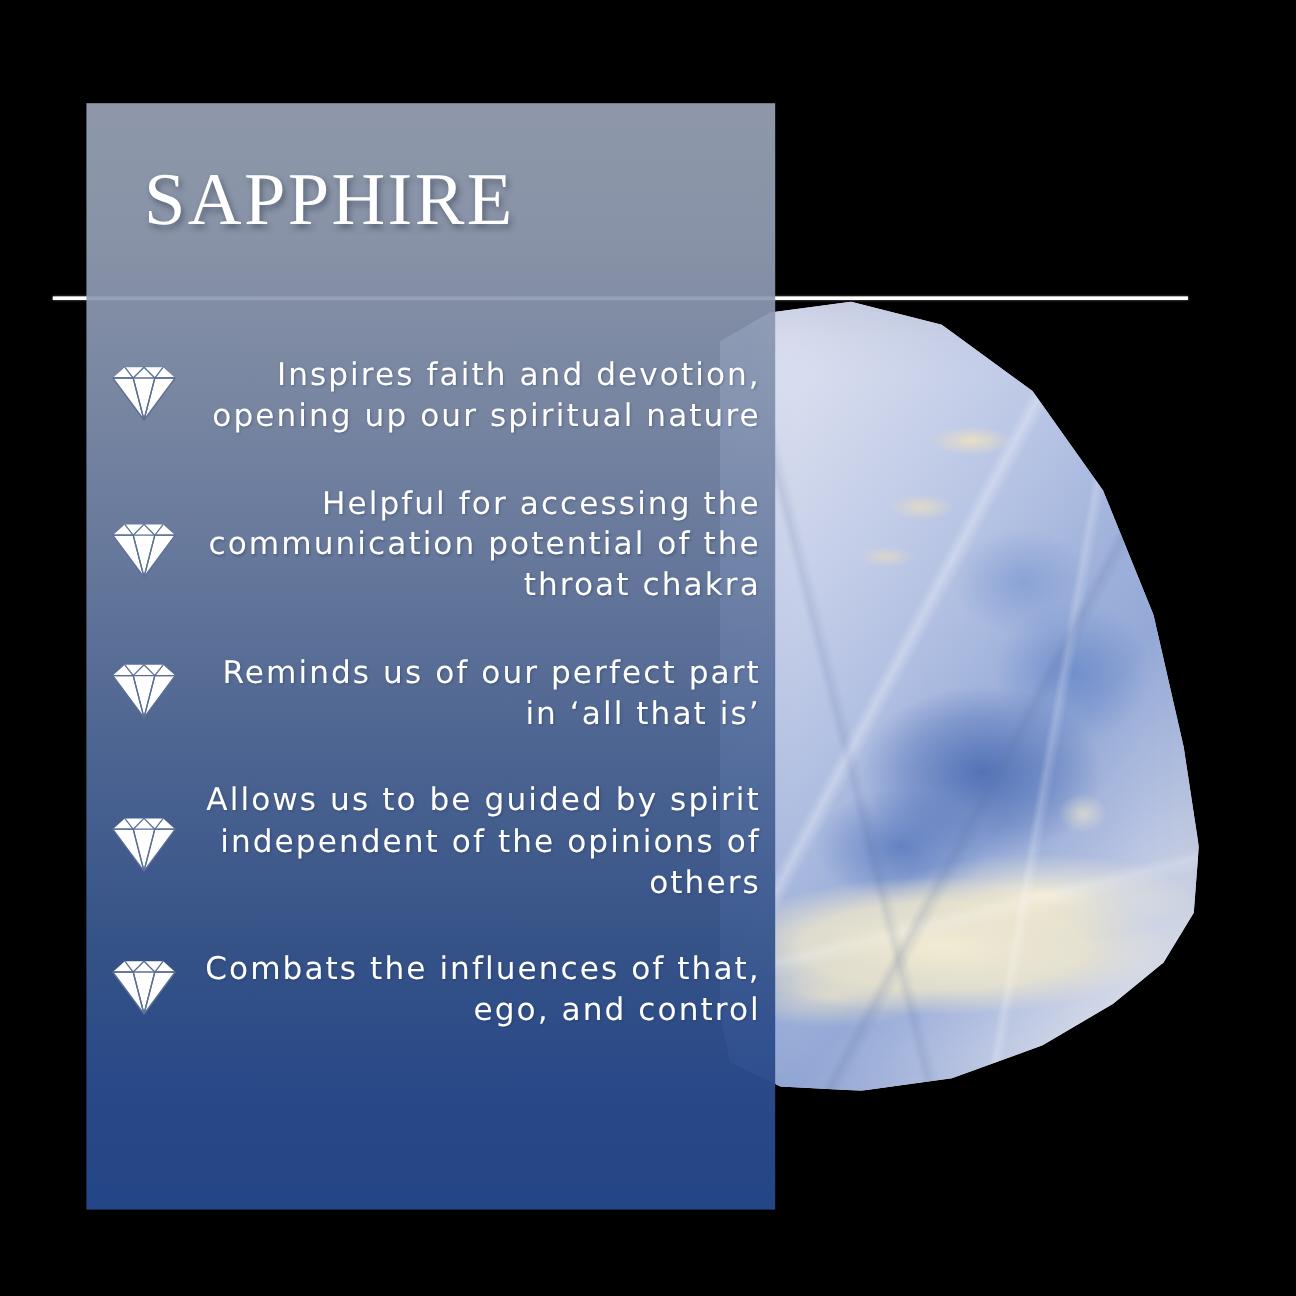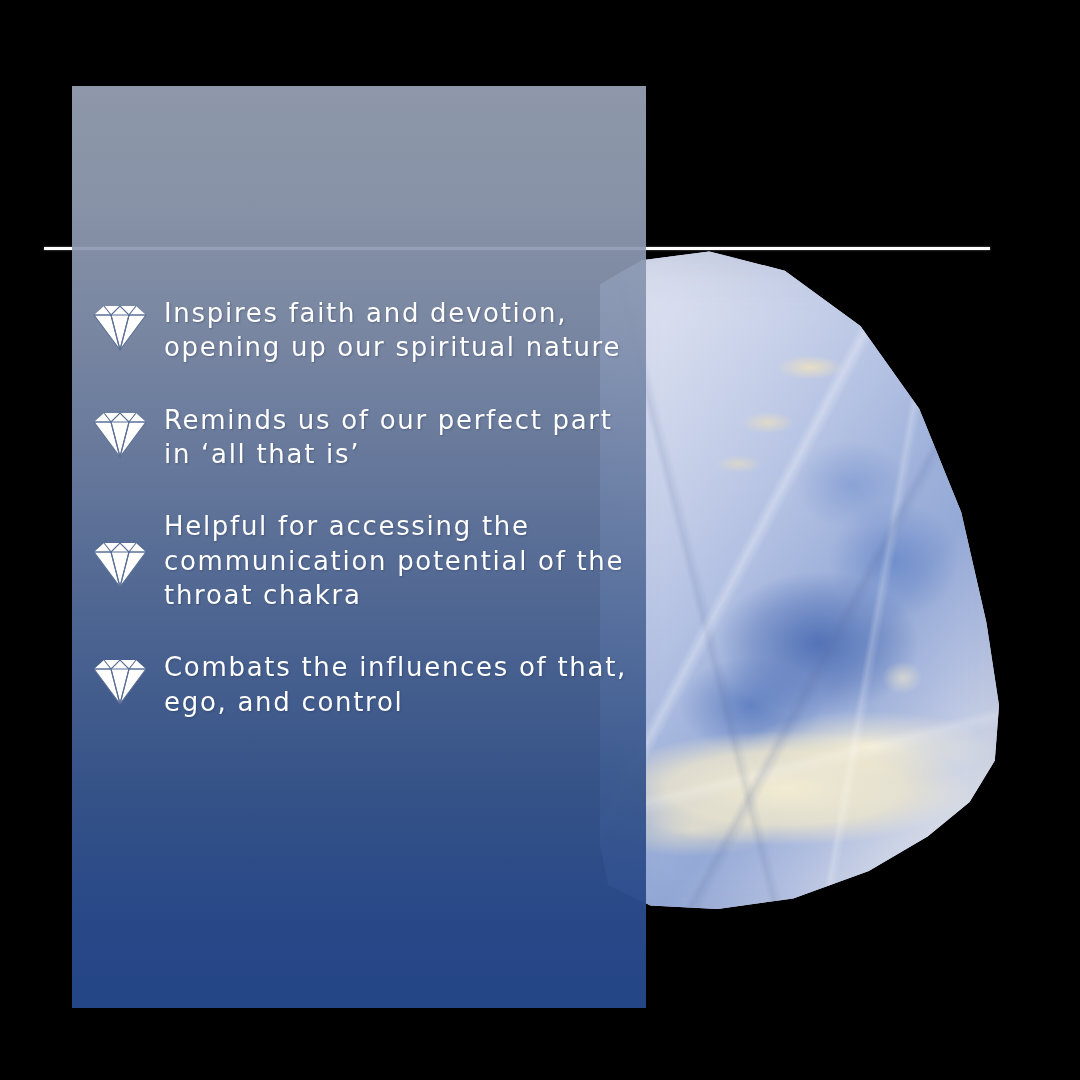--- a/index.html
+++ b/index.html
@@ -139,20 +139,21 @@
     text-shadow: 2px 3px 5px rgba(30,40,60,0.45);
     white-space: nowrap;
   }
 
   
   .bullets {
     position: absolute;
     left: 20px;
     top: 210px;
     width: 554px;
+    text-align: right;
   }
   .bullet {
     display: flex;
     align-items: flex-start;
     margin-bottom: 38px;
   }
   .bullet-icon {
     flex: 0 0 56px;
     width: 56px;
     height: 50px;
@@ -184,20 +185,21 @@
     <div class="crystal-glow"></div>
     <div class="crystal">
       <div class="facets"></div>
     </div>
   </div>
 
   <div class="hrule"></div>
 
   <div class="panel">
 
+    <div class="panel-title">SAPPHIRE</div>
 
     <div class="bullets">
 
       <div class="bullet">
         <span class="bullet-icon">
           <svg viewBox="0 0 56 50" xmlns="http://www.w3.org/2000/svg">
             <g fill="#ffffff">
               <polygon points="2,13 12,4 44,4 54,13 28,48"></polygon>
             </g>
             <g stroke="#5B6F95" stroke-width="1.1" fill="none">
@@ -206,58 +208,76 @@
               <path d="M2,13 L19,13 M37,13 L54,13"></path>
               <path d="M19,13 L28,4 L37,13"></path>
               <path d="M19,13 L28,48 M37,13 L28,48"></path>
               <path d="M2,13 L28,48 M54,13 L28,48"></path>
             </g>
           </svg>
         </span>
         <span class="bullet-text">Inspires faith and devotion, opening up our spiritual nature</span>
       </div>
 
+      <div class="bullet align-mid">
+        <span class="bullet-icon">
+          <svg viewBox="0 0 56 50" xmlns="http://www.w3.org/2000/svg">
+            <g fill="#ffffff">
+              <polygon points="2,13 12,4 44,4 54,13 28,48"></polygon>
+            </g>
+            <g stroke="#5B6F95" stroke-width="1.1" fill="none">
+              <path d="M2,13 L54,13"></path>
+              <path d="M12,4 L19,13 L28,48 L37,13 L44,4"></path>
+              <path d="M2,13 L19,13 M37,13 L54,13"></path>
+              <path d="M19,13 L28,4 L37,13"></path>
+              <path d="M19,13 L28,48 M37,13 L28,48"></path>
+              <path d="M2,13 L28,48 M54,13 L28,48"></path>
+            </g>
+          </svg>
+        </span>
+        <span class="bullet-text">Helpful for accessing the communication potential of the throat chakra</span>
+      </div>
+
       <div class="bullet">
         <span class="bullet-icon">
           <svg viewBox="0 0 56 50" xmlns="http://www.w3.org/2000/svg">
             <g fill="#ffffff">
               <polygon points="2,13 12,4 44,4 54,13 28,48"></polygon>
             </g>
             <g stroke="#5B6F95" stroke-width="1.1" fill="none">
               <path d="M2,13 L54,13"></path>
               <path d="M12,4 L19,13 L28,48 L37,13 L44,4"></path>
               <path d="M2,13 L19,13 M37,13 L54,13"></path>
               <path d="M19,13 L28,4 L37,13"></path>
               <path d="M19,13 L28,48 M37,13 L28,48"></path>
               <path d="M2,13 L28,48 M54,13 L28,48"></path>
             </g>
           </svg>
         </span>
         <span class="bullet-text">Reminds us of our perfect part in ‘all that is’</span>
       </div>
 
-      <div class="bullet align-mid">
-        <span class="bullet-icon">
-          <svg viewBox="0 0 56 50" xmlns="http://www.w3.org/2000/svg">
-            <g fill="#ffffff">
-              <polygon points="2,13 12,4 44,4 54,13 28,48"></polygon>
-            </g>
-            <g stroke="#5B6F95" stroke-width="1.1" fill="none">
-              <path d="M2,13 L54,13"></path>
-              <path d="M12,4 L19,13 L28,48 L37,13 L44,4"></path>
-              <path d="M2,13 L19,13 M37,13 L54,13"></path>
-              <path d="M19,13 L28,4 L37,13"></path>
-              <path d="M19,13 L28,48 M37,13 L28,48"></path>
-              <path d="M2,13 L28,48 M54,13 L28,48"></path>
-            </g>
-          </svg>
-        </span>
-        <span class="bullet-text">Helpful for accessing the communication potential of the throat chakra</span>
-      </div>
-
+      <div class="bullet align-low">
+        <span class="bullet-icon">
+          <svg viewBox="0 0 56 50" xmlns="http://www.w3.org/2000/svg">
+            <g fill="#ffffff">
+              <polygon points="2,13 12,4 44,4 54,13 28,48"></polygon>
+            </g>
+            <g stroke="#5B6F95" stroke-width="1.1" fill="none">
+              <path d="M2,13 L54,13"></path>
+              <path d="M12,4 L19,13 L28,48 L37,13 L44,4"></path>
+              <path d="M2,13 L19,13 M37,13 L54,13"></path>
+              <path d="M19,13 L28,4 L37,13"></path>
+              <path d="M19,13 L28,48 M37,13 L28,48"></path>
+              <path d="M2,13 L28,48 M54,13 L28,48"></path>
+            </g>
+          </svg>
+        </span>
+        <span class="bullet-text">Allows us to be guided by spirit independent of the opinions of others</span>
+      </div>
 
       <div class="bullet">
         <span class="bullet-icon">
           <svg viewBox="0 0 56 50" xmlns="http://www.w3.org/2000/svg">
             <g fill="#ffffff">
               <polygon points="2,13 12,4 44,4 54,13 28,48"></polygon>
             </g>
             <g stroke="#5B6F95" stroke-width="1.1" fill="none">
               <path d="M2,13 L54,13"></path>
               <path d="M12,4 L19,13 L28,48 L37,13 L44,4"></path>

